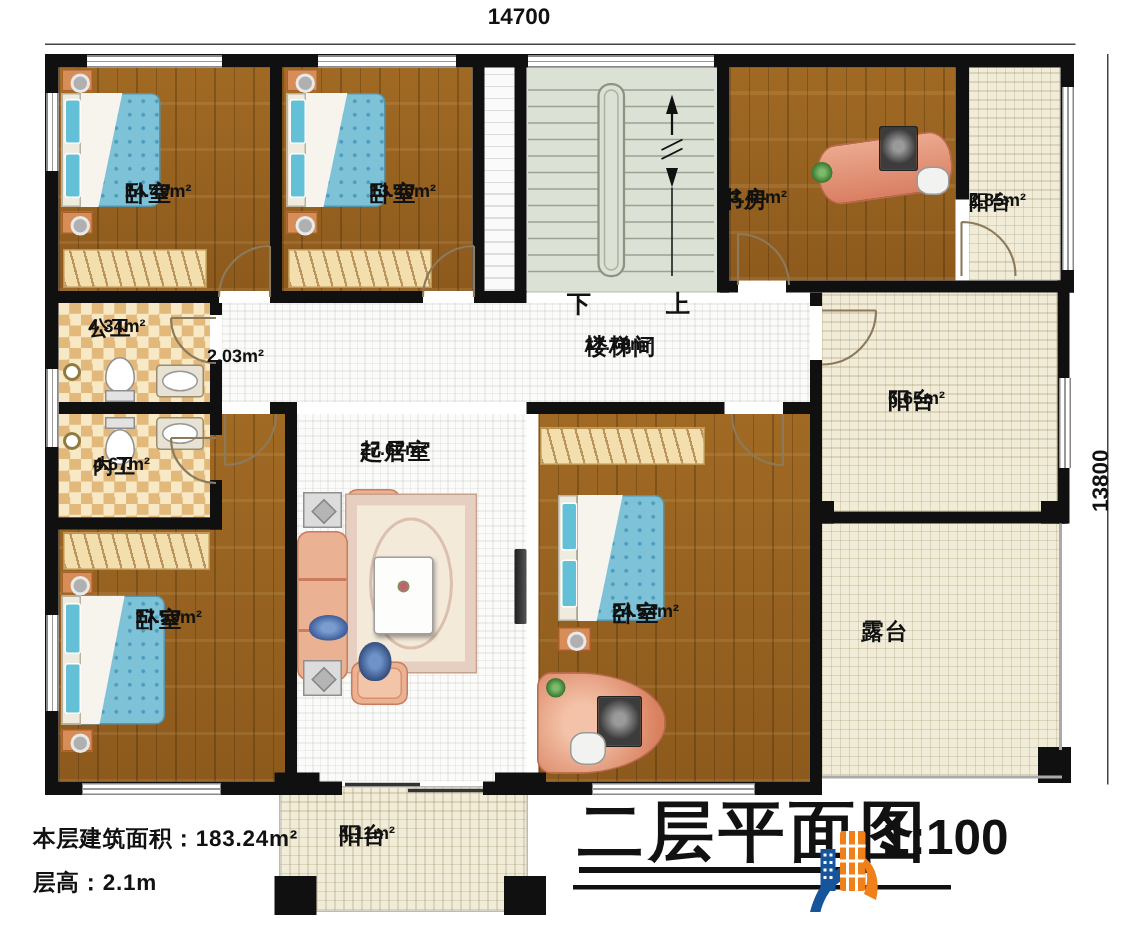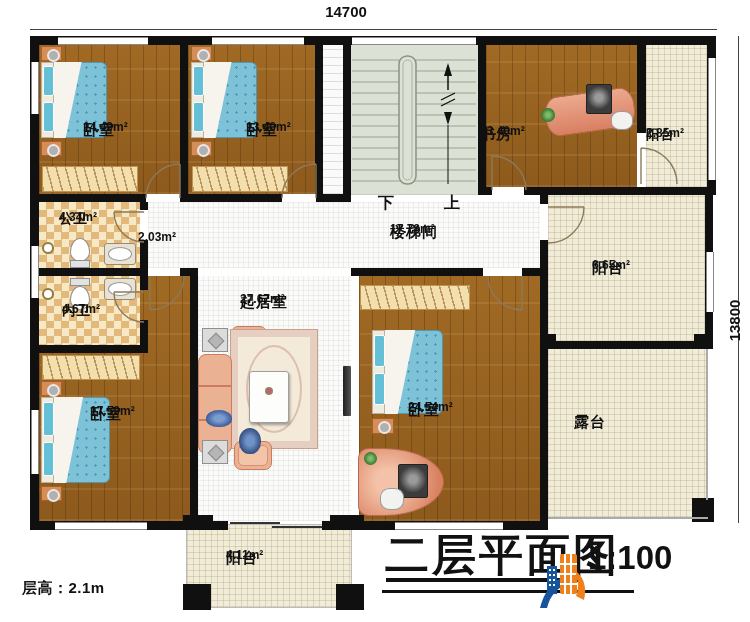--- a/index.html
+++ b/index.html
@@ -308,20 +308,21 @@
   <div class="lbl" style="left:574px;top:412px;width:70px">
     <span class="nm">露台</span>
   </div>
   <div class="lbl" style="left:226px;top:548px;width:75px">
     <span class="nm">阳台</span>
     <span class="ar">4.11m²</span>
   </div>
   <div class="stairword" style="left:374px;top:193px;width:24px">下</div>
   <div class="stairword" style="left:440px;top:193px;width:24px">上</div>
 
+  <div class="foot" style="left:22px;top:550px">本层建筑面积：183.24m²</div>
   <div class="foot" style="left:22px;top:579px">层高：2.1m</div>
 
   <div class="bigtitle" style="left:385px;top:533px">二层平面图</div>
   <div class="uline" style="left:386px;top:578px;width:196px;height:4px"></div>
   <div class="uline" style="left:382px;top:590px;width:252px;height:3px"></div>
   <div class="scaletxt" style="left:588px;top:541px">1:100</div>
 
   <svg width="58" height="60" viewBox="0 0 58 60" style="left:538px;top:550px">
     <path d="M2 58 C8 36 20 26 36 24 L31 34 C19 37 12 46 9 58 Z" fill="#16549c"></path>
     <rect x="9" y="16" width="10" height="28" fill="#16549c"></rect>

